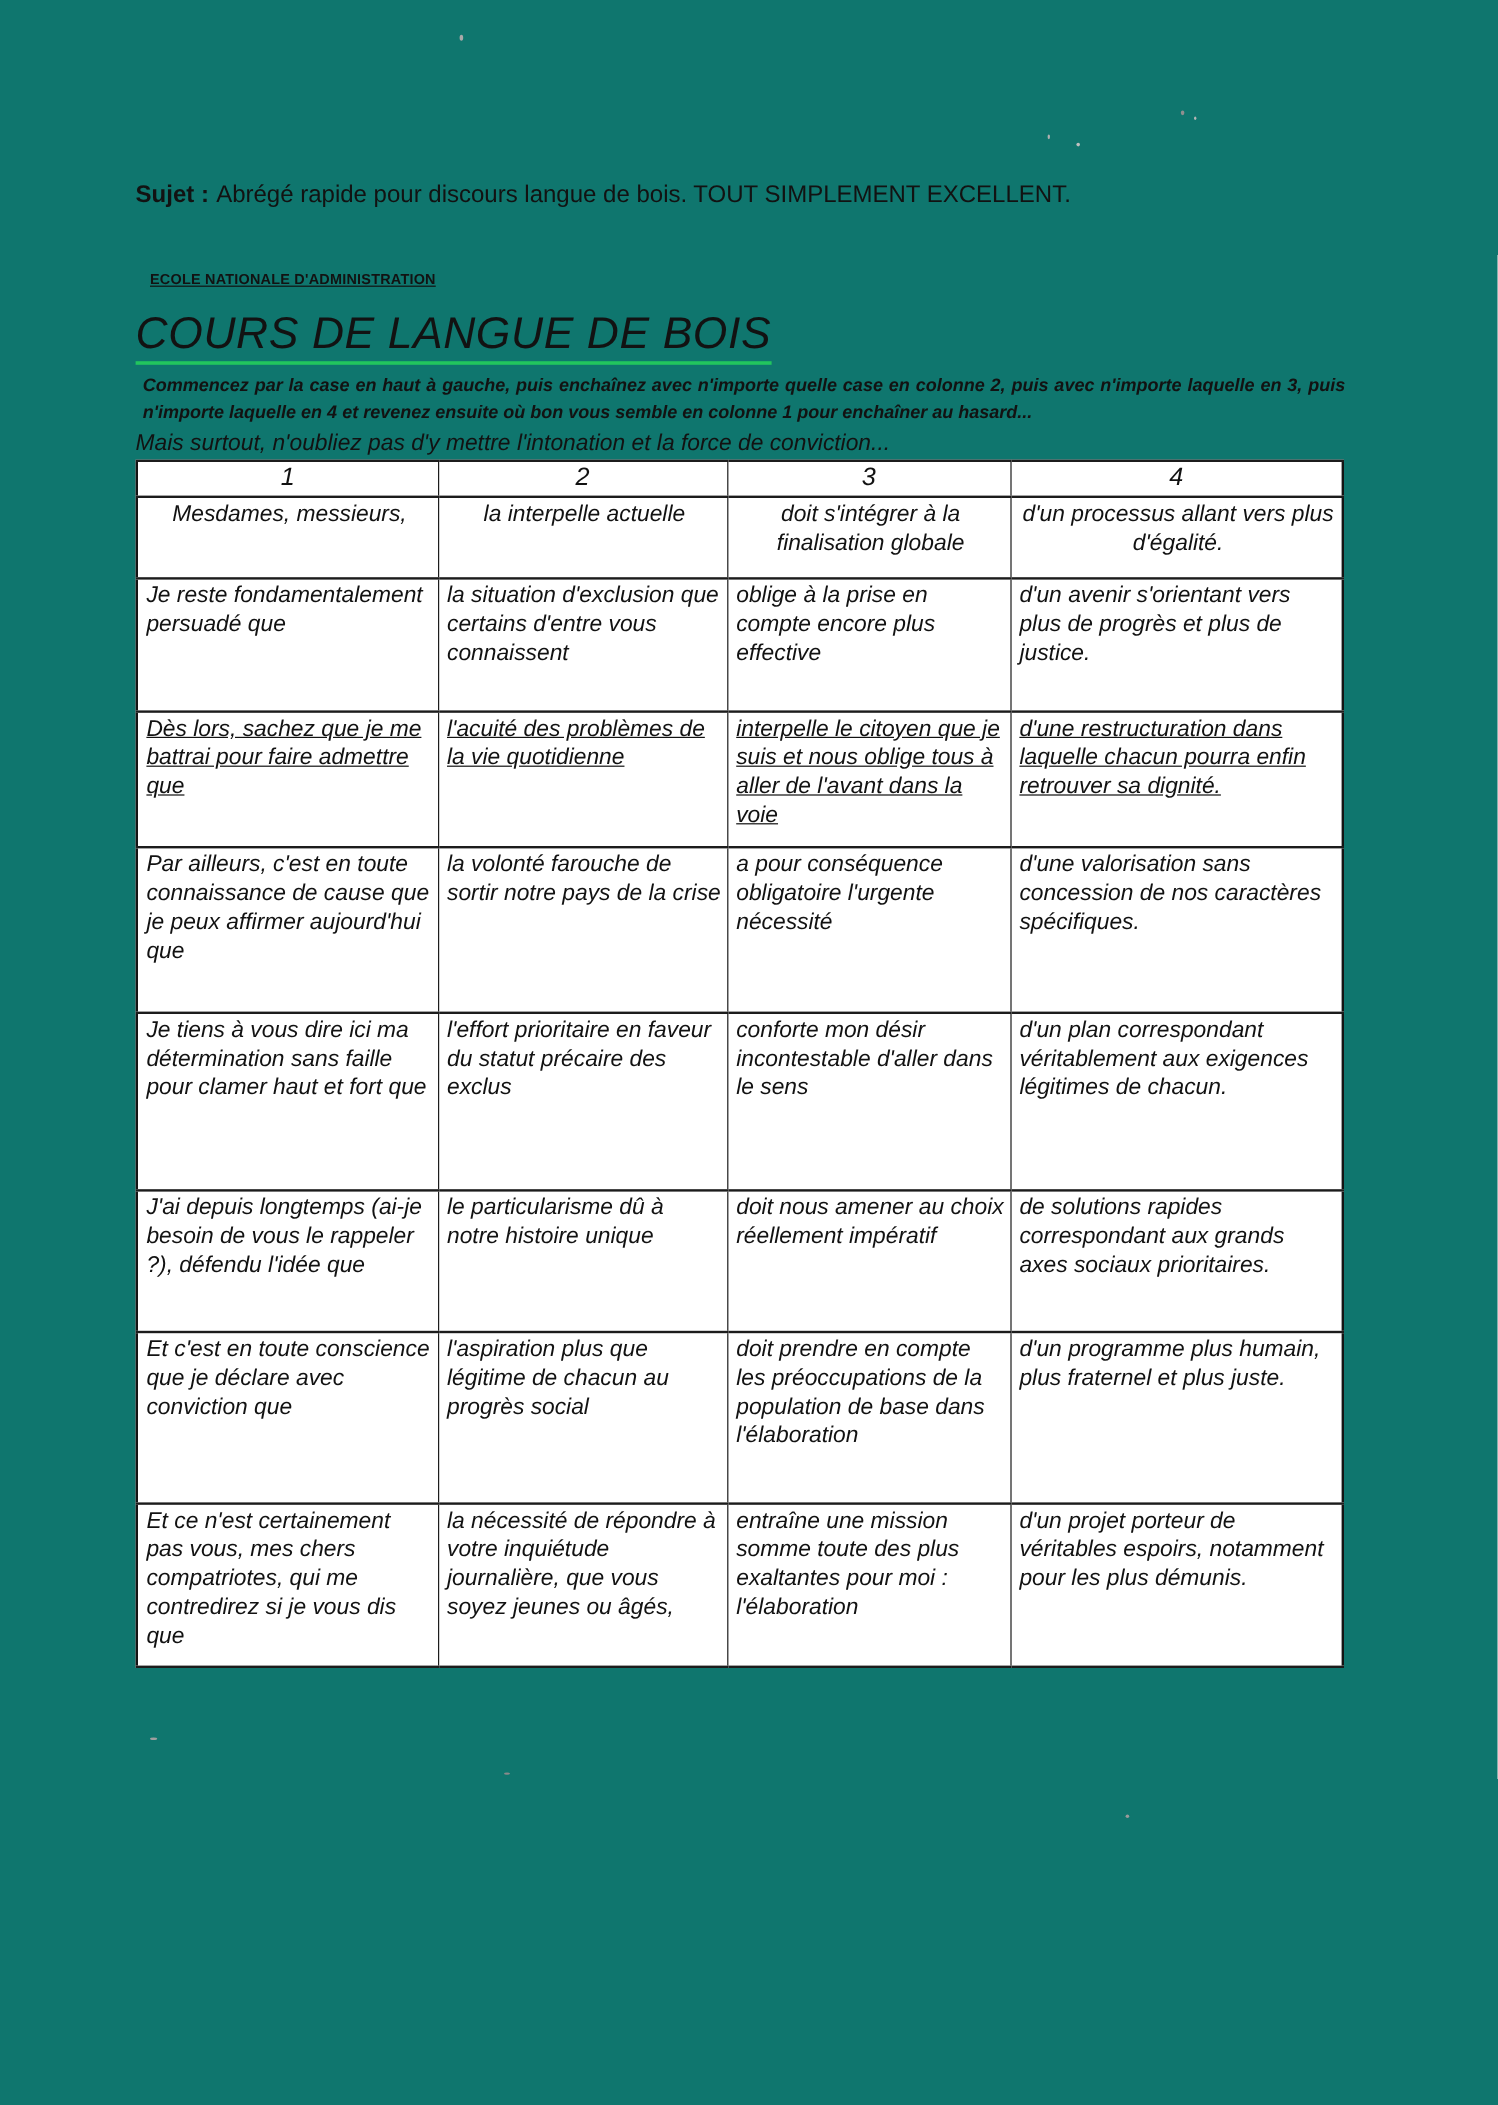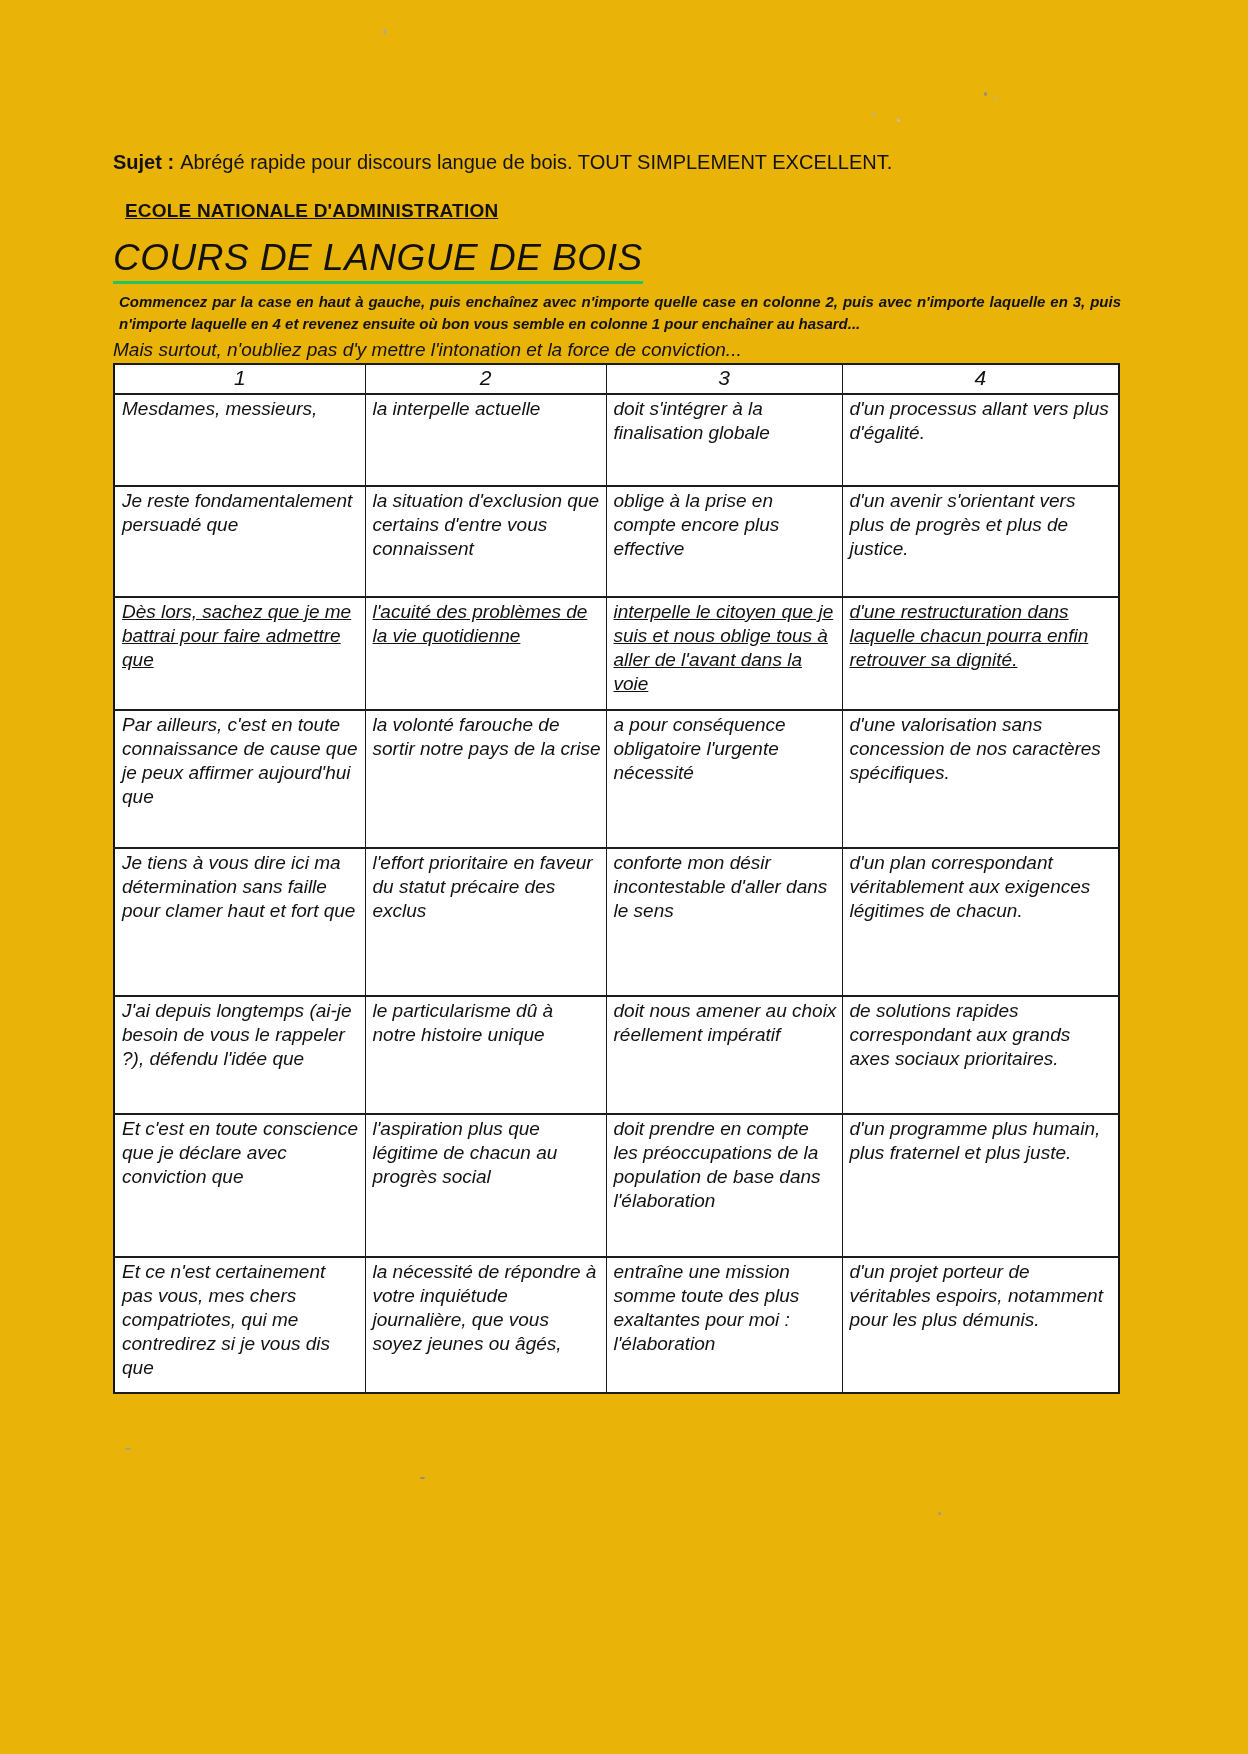--- a/index.html
+++ b/index.html
@@ -5,43 +5,43 @@
   html, body {
     margin: 0;
     padding: 0;
     background: #e8e8e8;
   }
   .page {
     position: relative;
     width: 1248px;
     height: 1754px;
     margin: 0 auto;
-    background: #eab308;
+    background: #0f766e;
     color: #121212;
     font-family: "Liberation Sans", sans-serif;
     overflow: hidden;
   }
   .content {
     position: absolute;
     left: 113px;
     top: 0;
     width: 1008px;
   }
   .sujet-line {
     margin-top: 150px;
     font-size: 20px;
     line-height: 24px;
     white-space: nowrap;
   }
   .sujet-label { font-weight: bold; }
   .sujet-text { margin-left: 6px; }
   .school {
-    margin-top: 26px;
+    margin-top: 52px;
     margin-left: 12px;
-    font-size: 19px;
+    font-size: 12px;
     font-weight: bold;
     letter-spacing: 0.2px;
     text-decoration: underline;
     display: inline-block;
   }
   .doc-title {
     margin-top: 16px;
     font-size: 37px;
     font-style: italic;
     font-weight: normal;
@@ -140,21 +140,21 @@
       </colgroup>
       <thead>
         <tr>
           <th>1</th>
           <th>2</th>
           <th>3</th>
           <th>4</th>
         </tr>
       </thead>
       <tbody>
-        <tr style="height:92px;">
+        <tr style="height:68px;text-align:center;">
           <td>Mesdames, messieurs,</td>
           <td>la interpelle actuelle</td>
           <td>doit s'intégrer à la finalisation globale</td>
           <td>d'un processus allant vers plus d'égalité.</td>
         </tr>
         <tr style="height:111px;">
           <td>Je reste fondamentalement persuadé que</td>
           <td>la situation d'exclusion que certains d'entre vous connaissent</td>
           <td>oblige à la prise en compte encore plus effective</td>
           <td>d'un avenir s'orientant vers plus de progrès et plus de justice.</td>

